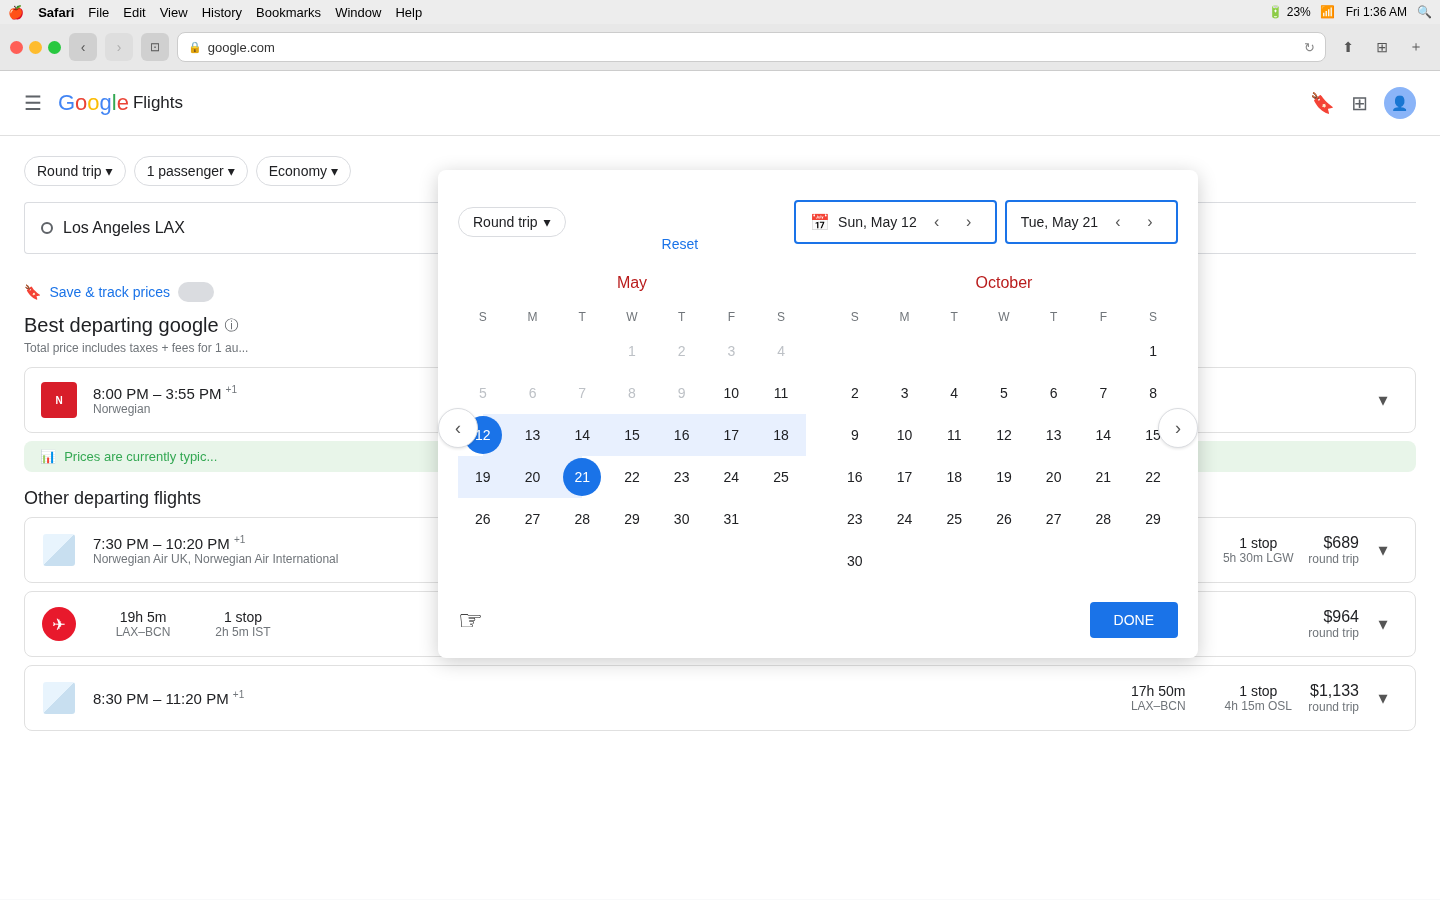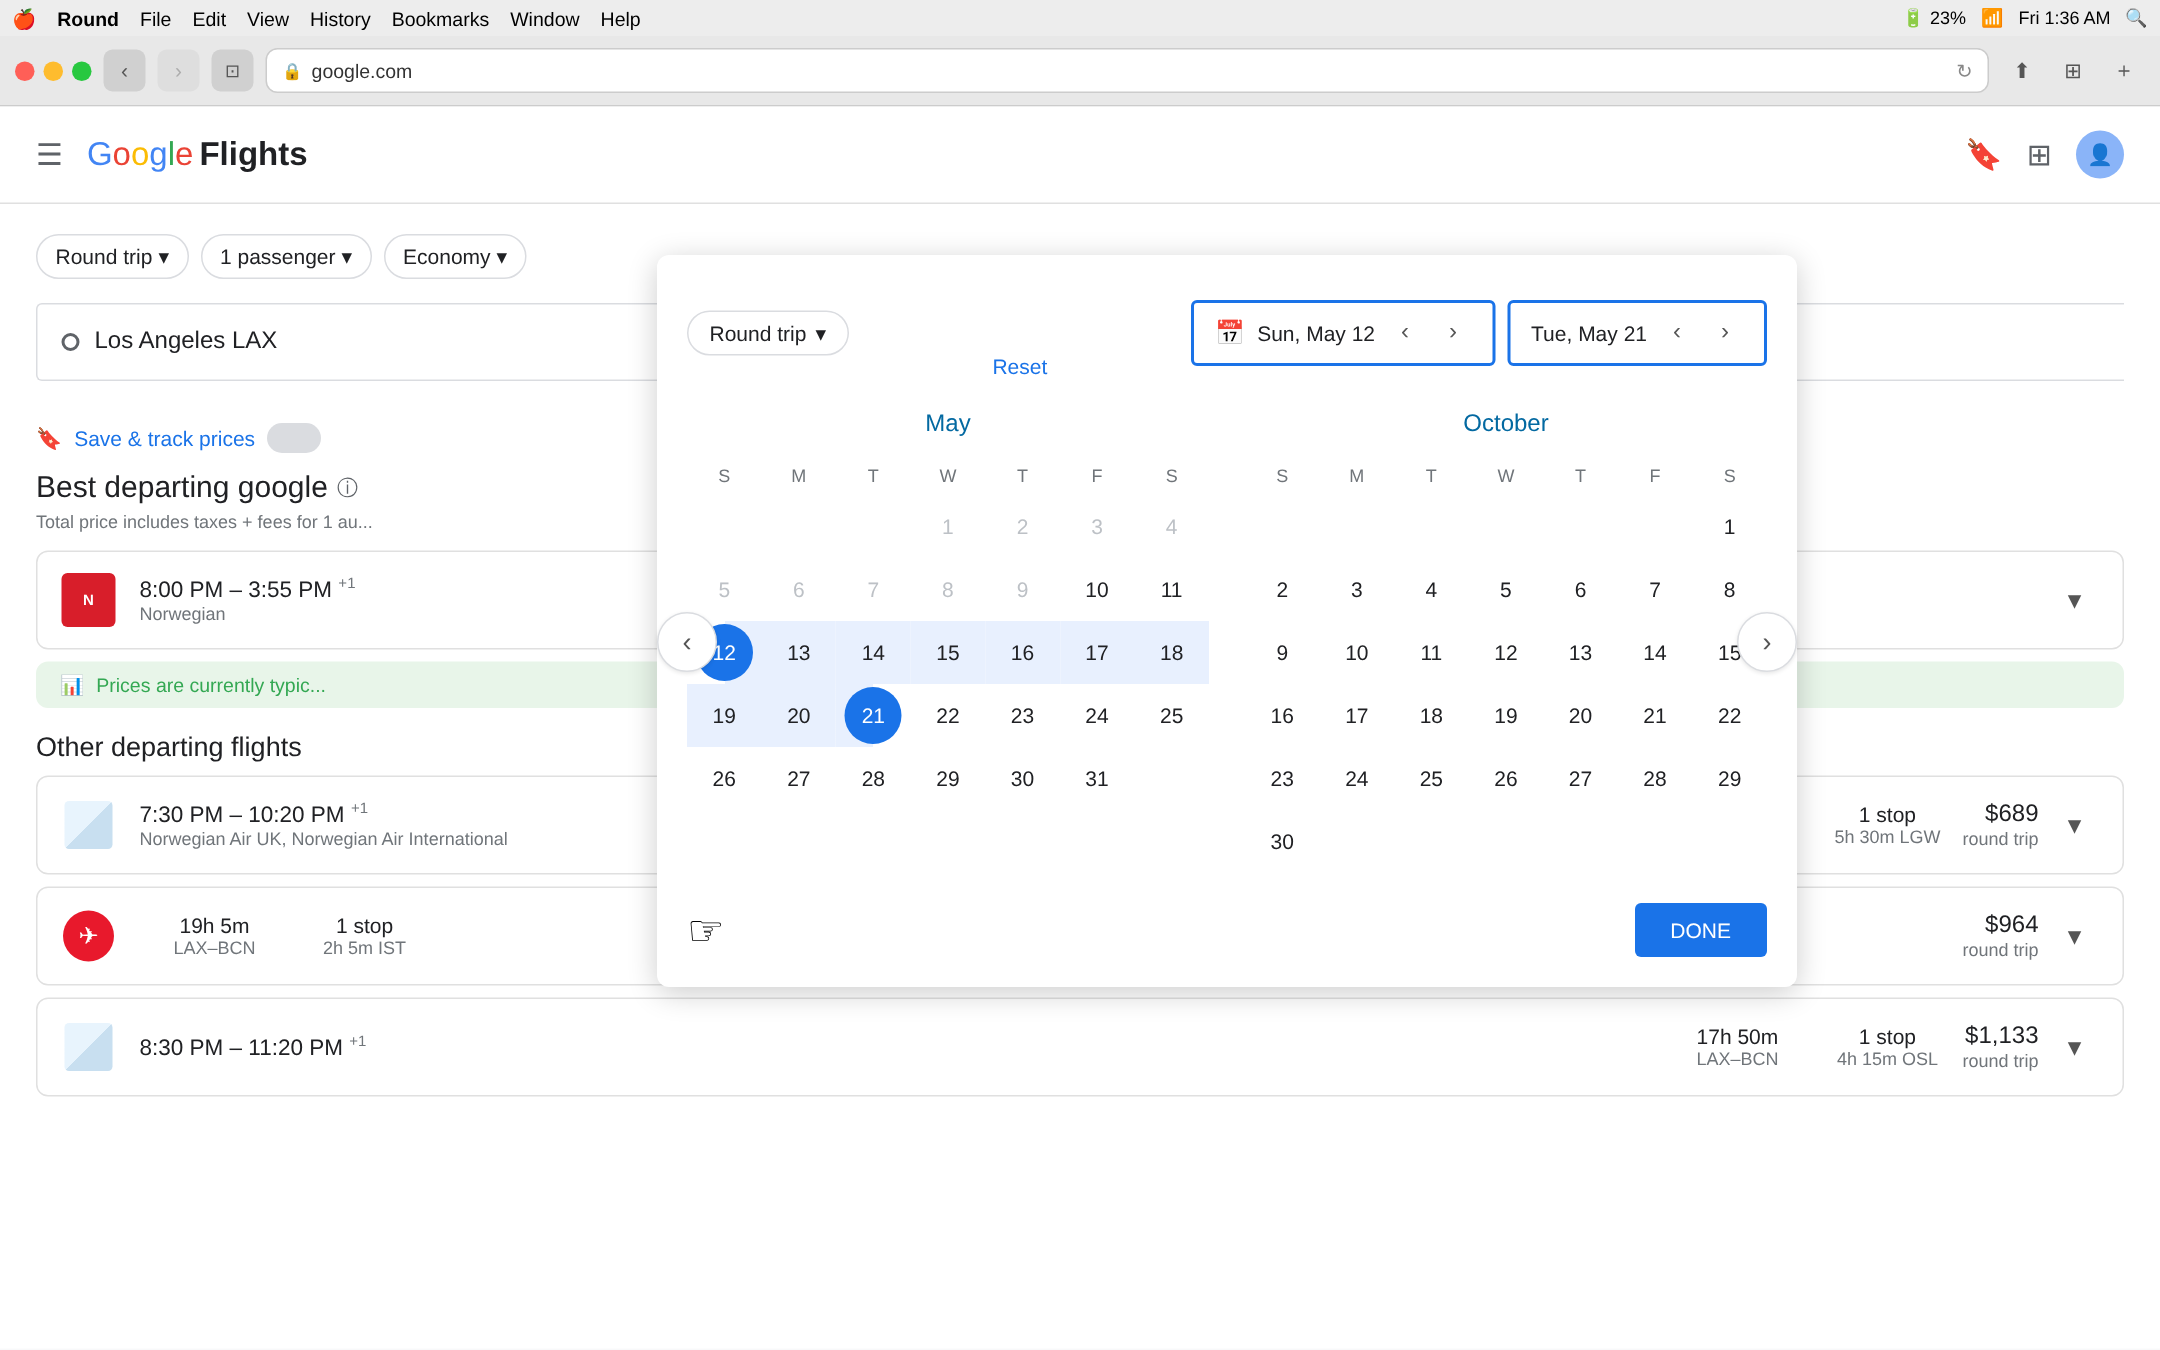--- a/index.html
+++ b/index.html
@@ -62,21 +62,21 @@
       align-items: center;
       justify-content: space-between;
       padding: 16px 24px;
       border-bottom: 1px solid #e0e0e0;
     }
     .gf-logo { display: flex; align-items: center; gap: 4px; font-size: 22px; }
     .g-blue { color: #4285f4; }
     .g-red { color: #ea4335; }
     .g-yellow { color: #fbbc04; }
     .g-green { color: #34a853; }
-    .flights-text { color: #202124; font-size: 22px; font-weight: 700; }
+    .flights-text { color: #202124; font-size: 17px; font-weight: 400; }
     .header-right { display: flex; align-items: center; gap: 16px; }
     .bookmark-icon, .grid-icon, .avatar { cursor: pointer; }
     .avatar { width: 32px; height: 32px; border-radius: 50%; background: #8ab4f8; display: flex; align-items: center; justify-content: center; color: white; font-size: 14px; }
 
     
     .search-area { padding: 20px 24px 0; }
     .search-filters { display: flex; gap: 8px; margin-bottom: 16px; }
     .filter-btn {
       display: flex; align-items: center; gap: 4px;
       padding: 6px 12px; border: 1px solid #dadce0; border-radius: 20px;
@@ -126,21 +126,21 @@
     }
     .cal-nav-btn {
       width: 32px; height: 32px; border-radius: 50%; background: transparent;
       border: none; cursor: pointer; display: flex; align-items: center; justify-content: center;
       font-size: 16px; color: #555;
     }
 
     
     .calendars { display: grid; grid-template-columns: 1fr 1fr; gap: 24px; }
     .calendar { }
-    .cal-month-title { text-align: center; font-size: 16px; font-weight: 500; margin-bottom: 12px; color: #0369a1; }
+    .cal-month-title { text-align: center; font-size: 16px; font-weight: 500; margin-bottom: 12px; color: #b91c1c; }
 
     
     .cal-outer-nav {
       position: absolute;
       top: 50%;
       transform: translateY(-50%);
       width: 40px; height: 40px; border-radius: 50%;
       background: white; border: 1px solid #dadce0;
       display: flex; align-items: center; justify-content: center;
       cursor: pointer; font-size: 18px; color: #555;
@@ -220,21 +220,21 @@
     .day-cell.dim { color: #bdc1c6; cursor: default; }
     .day-cell.sel-start { background: #1a73e8; color: white; }
     .day-cell.sel-end { background: #1a73e8; color: white; }
   </style>
 </head>
 <body>
 
 <div class="menu-bar">
   <div class="menu-bar-left">
     <span>🍎</span>
-    <span style="font-weight:600">Round</span>
+    <span style="font-weight:600">Safari</span>
     <span>File</span>
     <span>Edit</span>
     <span>View</span>
     <span>History</span>
     <span>Bookmarks</span>
     <span>Window</span>
     <span>Help</span>
   </div>
   <div class="menu-bar-right">
     <span>🔋 23%</span>

